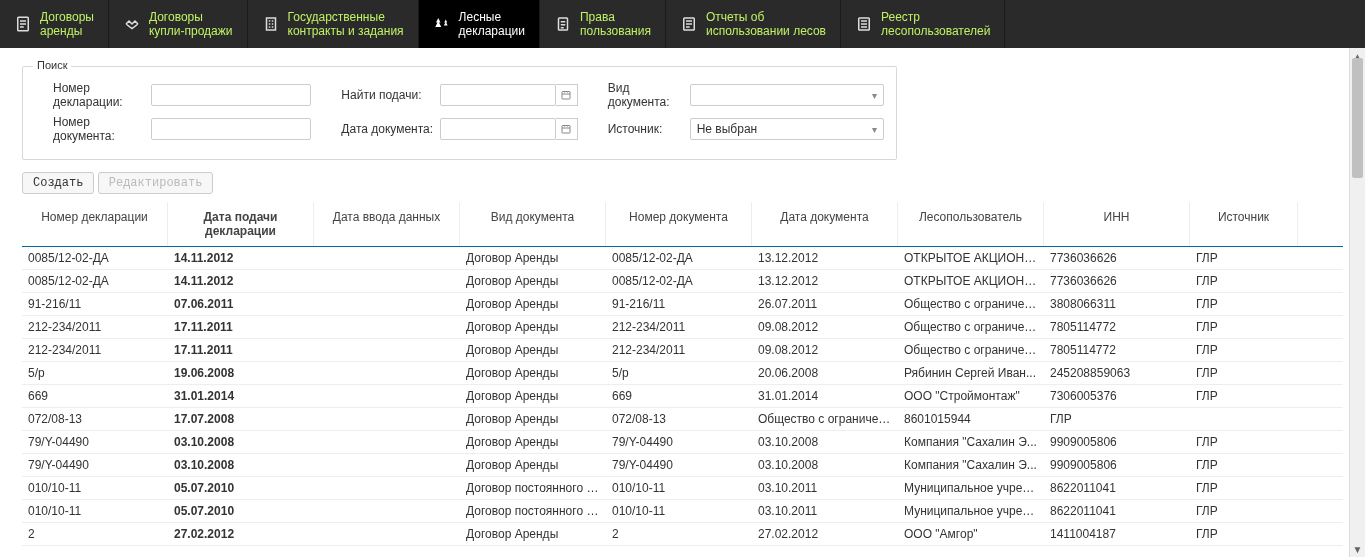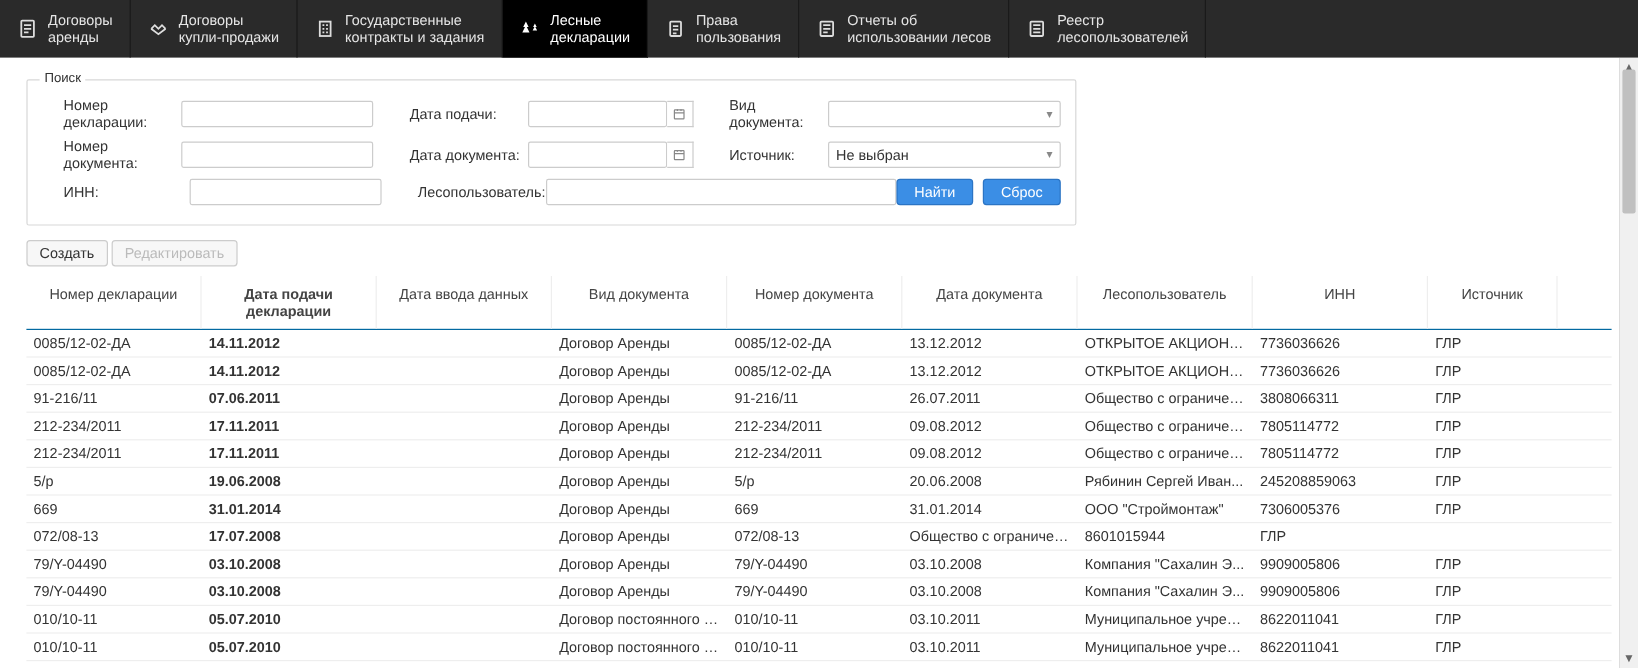--- a/index.html
+++ b/index.html
@@ -1,18 +1,18 @@
 <!DOCTYPE html>
 <html><head>
 <meta charset="utf-8">
 <style>
 * { box-sizing: border-box; margin: 0; padding: 0; }
 body { font-family: Arial, Helvetica, sans-serif; font-size: 12px; color: #333; background: #fff; }
 .topnav { background: #2a2a2a; display: flex; height: 48px; }
-.nav-item { display: flex; align-items: center; padding: 0 14px; color: #e5e5e5; cursor: pointer; gap: 8px; border-right: 1px solid #1a1a1a; }
+.nav-item { display: flex; align-items: center; padding: 0 14px; color: #bef264; cursor: pointer; gap: 8px; border-right: 1px solid #1a1a1a; }
 .nav-item.active { background: #000; color: #fff; }
 .nav-icon { width: 18px; height: 18px; flex-shrink: 0; }
 .nav-text { line-height: 1.2; font-size: 12px; }
 .content { padding: 18px 22px 0 22px; position: relative; }
 .search-box { border: 1px solid #d8d8d8; border-radius: 2px; padding: 14px 12px 10px 12px; position: relative; margin-bottom: 12px; width: 875px; }
 .search-legend { position: absolute; top: -8px; left: 10px; background: #fff; padding: 0 4px; font-size: 11px; color: #333; }
 .search-row { display: flex; align-items: center; margin-bottom: 6px; gap: 0; }
 .fld-label { width: 108px; font-size: 12px; color: #333; text-align: left; margin-left: 18px; }
 .fld-label.w2 { width: 108px; }
 .fld-input { height: 22px; border: 1px solid #ccc; border-radius: 2px; padding: 0 4px; background: #fff; }
@@ -20,21 +20,21 @@
 .inp-date { width: 116px; }
 .date-wrap { display: flex; align-items: center; margin-right: 12px; }
 .date-btn { width: 22px; height: 22px; border: 1px solid #ccc; border-left: none; background: #fff; display: flex; align-items: center; justify-content: center; cursor: pointer; }
 .fld-label.w3 { width: 90px; }
 .sel { width: 212px; height: 22px; border: 1px solid #ccc; border-radius: 2px; background: #fff; display: flex; align-items: center; justify-content: space-between; padding: 0 6px; cursor: pointer; }
 .sel-arrow { color: #888; font-size: 10px; }
 .btn { height: 22px; padding: 0 14px; border-radius: 3px; font-size: 12px; cursor: pointer; border: 1px solid; }
 .btn-primary { background: #3b8ee5; border-color: #2b74c4; color: #fff; }
 .btn-row { display: flex; gap: 8px; justify-content: flex-end; margin-left: auto; }
 .actions { margin-bottom: 8px; }
-.btn-default { background: #f7f7f7; border: 1px solid #ccc; color: #333; height: 22px; padding: 0 10px; border-radius: 3px; cursor: pointer; font-size: 12px; }
+.btn-default { background: #f7f7f7; border: 1px solid #ccc; color: #333; height: 22px; padding: 0 10px; border-radius: 3px; cursor: pointer; font-size: 12px; font-family: Liberation Mono, monospace; }
 .btn-disabled { color: #bbb; cursor: default; }
 .grid { width: 100%; }
 .grid-header { display: flex; border-bottom: 1px solid #0369a1; text-align: center; }
 .grid-header .cell { font-size: 12px; color: #444; padding: 8px 6px; border-right: 1px solid #eee; }
 .grid-row { display: flex; border-bottom: 1px solid #eee; }
 .grid-row .cell { font-size: 12px; color: #333; padding: 4px 6px; white-space: nowrap; overflow: hidden; text-overflow: ellipsis; }
 .c1 { width: 146px; }
 .c2 { width: 146px; font-weight: bold; }
 .c3 { width: 146px; }
 .c4 { width: 146px; }
@@ -110,21 +110,21 @@
   </div>
 </div>
 
 <div class="content">
   <div class="search-box">
     <div class="search-legend">Поиск</div>
 
     <div class="search-row">
       <div class="fld-label">Номер декларации:</div>
       <input class="fld-input inp-a" style="">
-      <div class="fld-label w2">Дата подачи:</div>
+      <div class="fld-label w2">Найти подачи:</div>
       <div class="date-wrap">
         <input class="fld-input inp-date" style="">
         <div class="date-btn">
           <svg width="12" height="12" viewBox="0 0 24 24" fill="none" stroke="#888" stroke-width="2">
               <rect x="4" y="5" width="16" height="15" rx="1"></rect>
               <path d="M4 10h16M9 4v3M15 4v3"></path>
             </svg>
         </div>
       </div>
       <div class="fld-label w3">Вид документа:</div>
@@ -147,30 +147,20 @@
             </svg>
         </div>
       </div>
       <div class="fld-label w3">Источник:</div>
       <div class="sel">
         <span>Не выбран</span>
         <span class="sel-arrow">▾</span>
       </div>
     </div>
 
-    <div class="search-row">
-      <div class="fld-label">ИНН:</div>
-      <input class="fld-input inp-a" style="">
-      <div class="fld-label w2">Лесопользователь:</div>
-      <input class="fld-input wide-input" style="">
-      <div class="btn-row">
-        <button class="btn btn-primary">Найти</button>
-        <button class="btn btn-primary">Сброс</button>
-      </div>
-    </div>
   </div>
 
   <div class="actions">
     <button class="btn-default">Создать</button>
     <button class="btn-default btn-disabled">Редактировать</button>
   </div>
 
   <div class="grid">
     <div class="grid-header">
       <div class="cell c1">Номер декларации</div>

